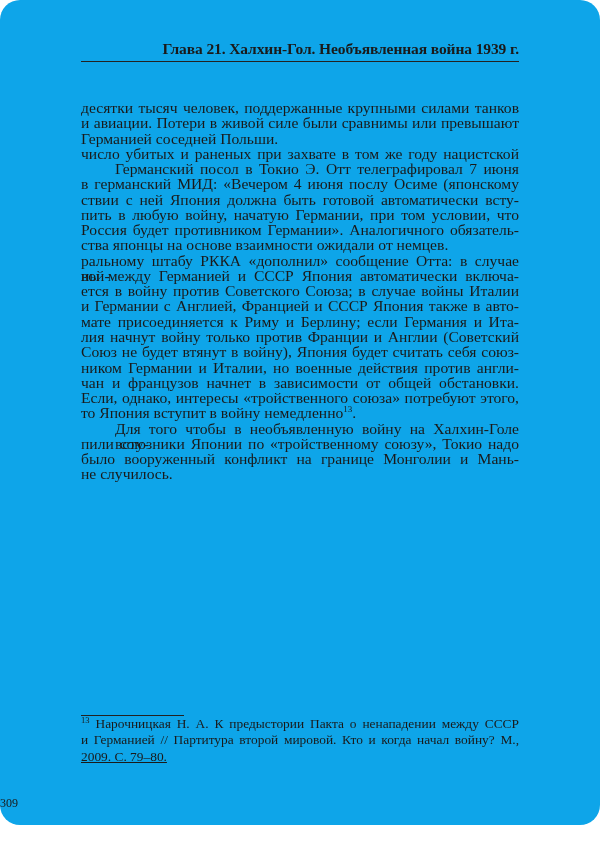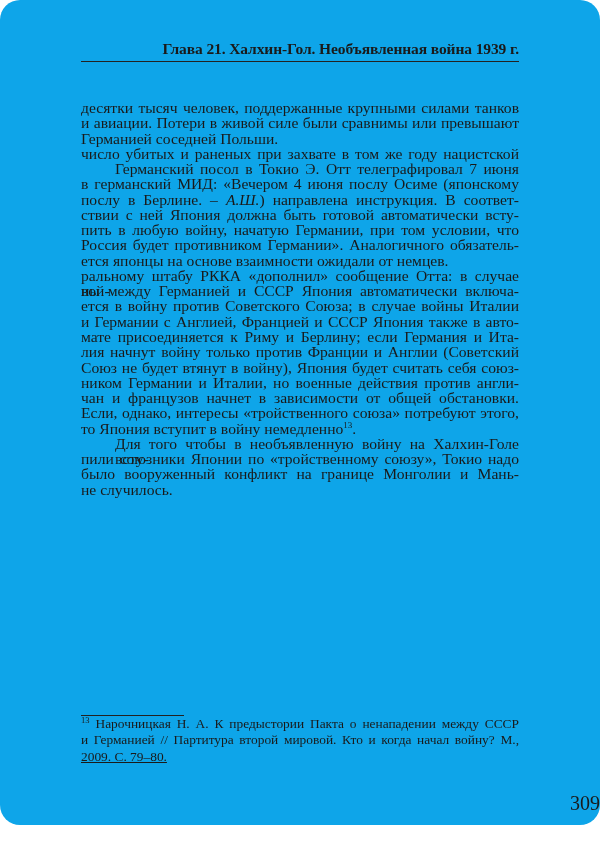--- a/index.html
+++ b/index.html
@@ -11,44 +11,43 @@
     .line { display: block; height: 15.28px; line-height: 15.28px; text-align: justify; text-align-last: justify; white-space: nowrap; overflow: visible; }
     .line.last { text-align-last: left; }
     .line.indent { padding-left: 34px; }
     .line span { white-space: normal; }
     .fn-ref { font-size: 9px; vertical-align: 6px; line-height: 0; }
     .footnote-rule { position: absolute; left: 81px; top: 715px; width: 103px; height: 0; border-top: 1px solid #222; }
     .footnotes { position: absolute; left: 81px; width: 438px; top: 716px; font-size: 13.4px; }
     .fn-line { display: block; height: 16.3px; line-height: 16.3px; text-align: justify; text-align-last: justify; white-space: nowrap; }
     .fn-line.last { text-align-last: left; text-decoration: underline; }
     .fn-num { font-size: 8.5px; vertical-align: 5px; line-height: 0; margin-right: 6px; }
-    .page-number { position: absolute; left: 0; width: 600px; top: 794px; text-align: right; font-size: 20px; line-height: 18px; }
+    .page-number { position: absolute; left: 0; width: 600px; top: 794px; text-align: left; font-size: 12px; line-height: 18px; }
   </style>
 </head>
 <body>
 
 <div class="page">
 
   <div class="running-head">Глава 21. Халхин-Гол. Необъявленная война 1939 г.</div>
   <div class="head-rule"></div>
 
   <div class="body-text">
 
     <div class="line"><span>десятки тысяч человек, поддержанные крупными силами танков</span></div>
     <div class="line"><span>и авиации. Потери в живой силе были сравнимы или превышают</span></div>
     <div class="line last"><span>Германией соседней Польши.</span></div>
     <div class="line"><span>число убитых и раненых при захвате в том же году нацистской</span></div>
 
     <div class="line indent"><span>Германский посол в Токио Э. Отт телеграфировал 7 июня</span></div>
     <div class="line"><span>в германский МИД: «Вечером 4 июня послу Осиме (японскому</span></div>
-    <div class="line"><span><span>послу в Берлине. –</span> <i>А.Ш.</i><span>) направлена инструкция. В соответ-</span></span></div>
     <div class="line"><span>ствии с ней Япония должна быть готовой автоматически всту-</span></div>
     <div class="line"><span>пить в любую войну, начатую Германии, при том условии, что</span></div>
     <div class="line"><span>Россия будет противником Германии». Аналогичного обязатель-</span></div>
-    <div class="line last"><span>ется японцы на основе взаимности ожидали от немцев.</span></div>
+    <div class="line last"><span>ства японцы на основе взаимности ожидали от немцев.</span></div>
 
     <div class="line"><span>ральному штабу РККА «дополнил» сообщение Отта: в случае вой-</span></div>
     <div class="line"><span>ны между Германией и СССР Япония автоматически включа-</span></div>
     <div class="line"><span>ется в войну против Советского Союза; в случае войны Италии</span></div>
     <div class="line"><span>и Германии с Англией, Францией и СССР Япония также в авто-</span></div>
     <div class="line"><span>мате присоединяется к Риму и Берлину; если Германия и Ита-</span></div>
     <div class="line"><span>лия начнут войну только против Франции и Англии (Советский</span></div>
     <div class="line"><span>Союз не будет втянут в войну), Япония будет считать себя союз-</span></div>
     <div class="line"><span>ником Германии и Италии, но военные действия против англи-</span></div>
     <div class="line"><span>чан и французов начнет в зависимости от общей обстановки.</span></div>

